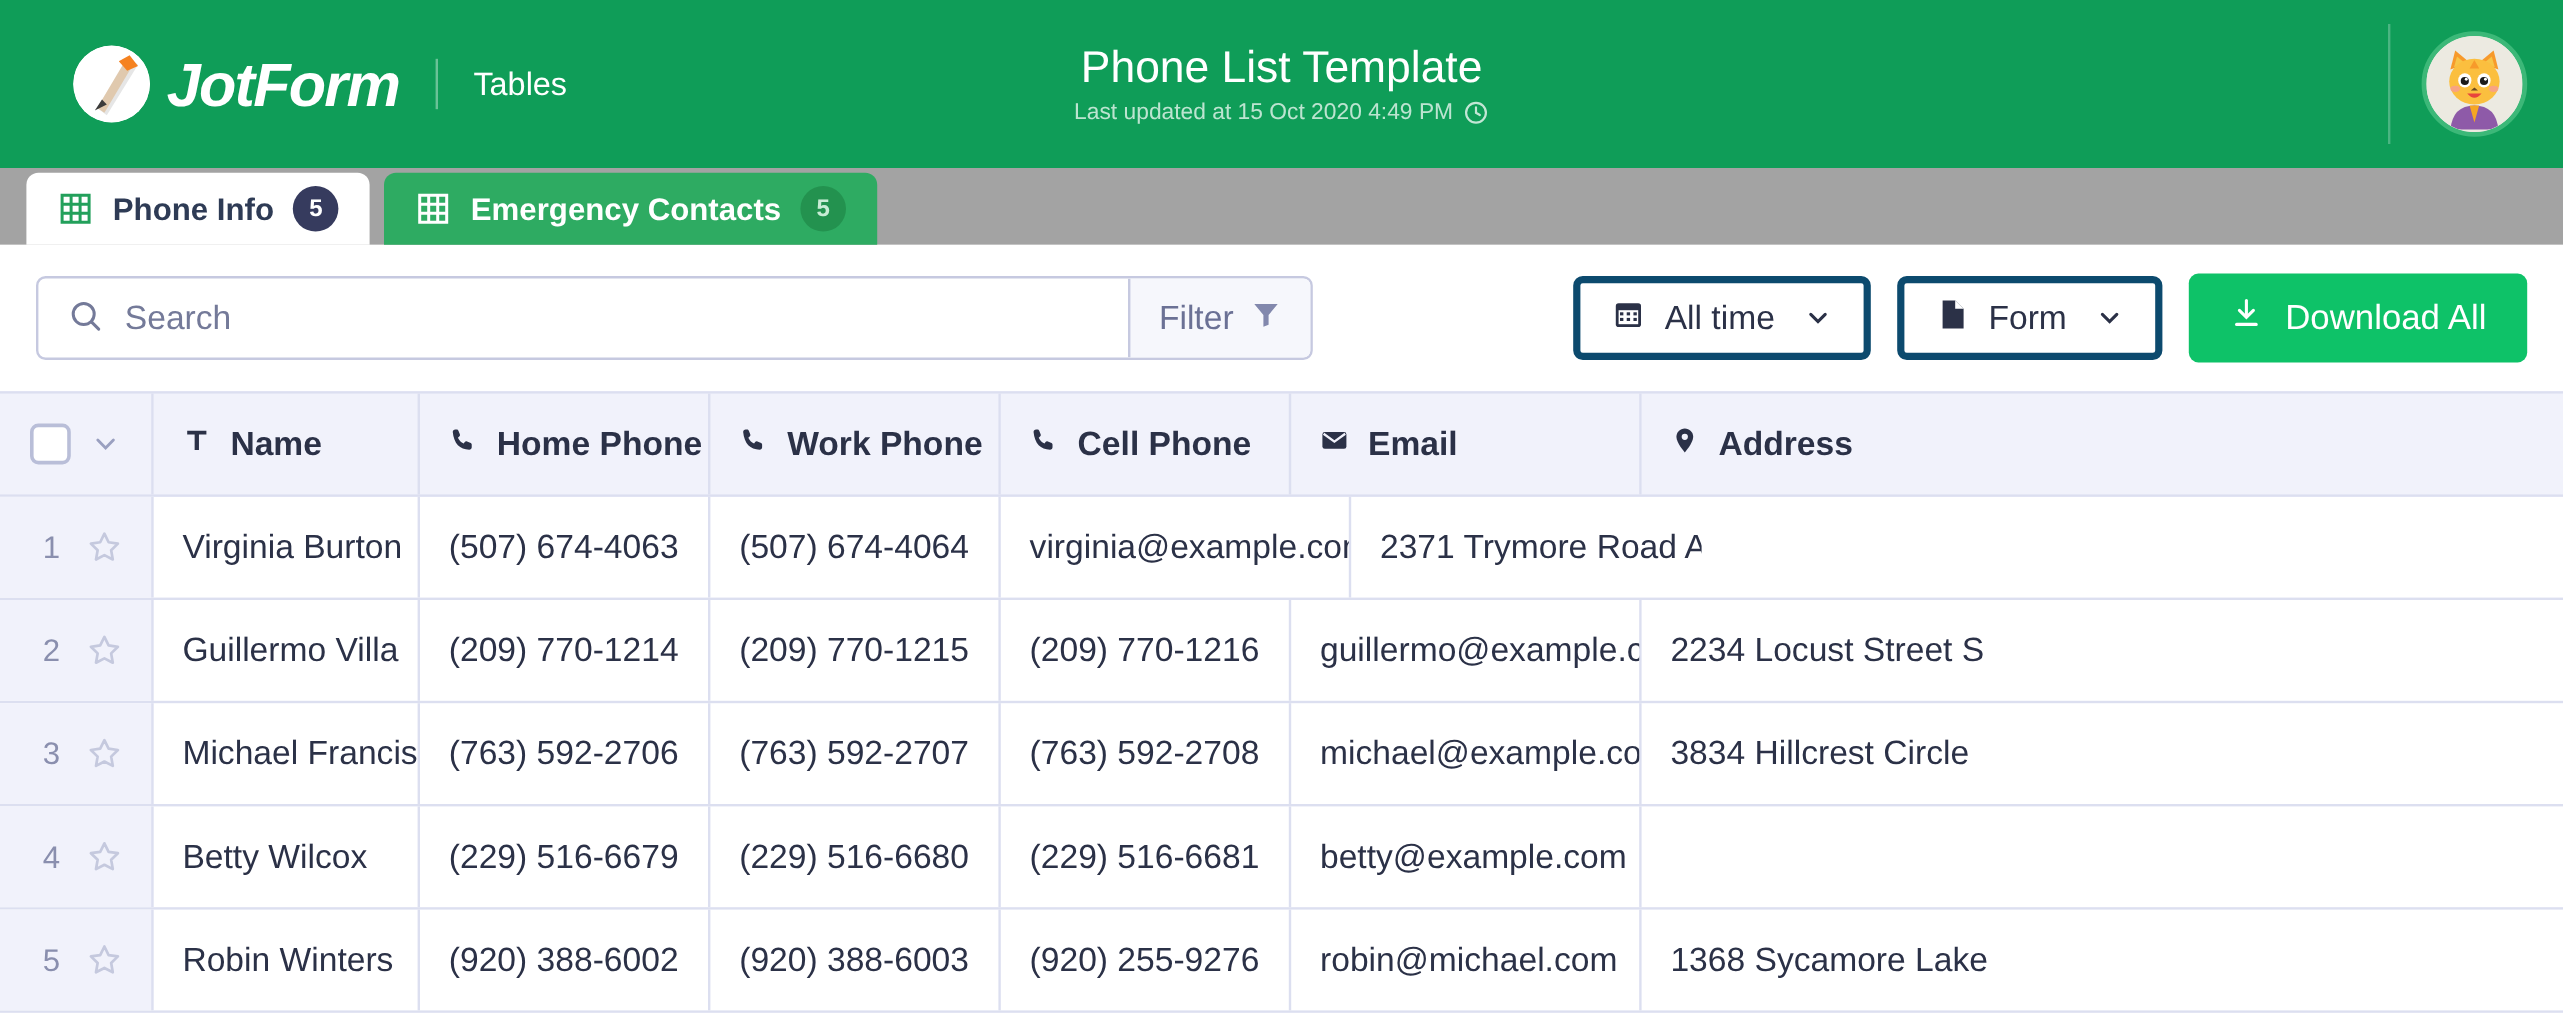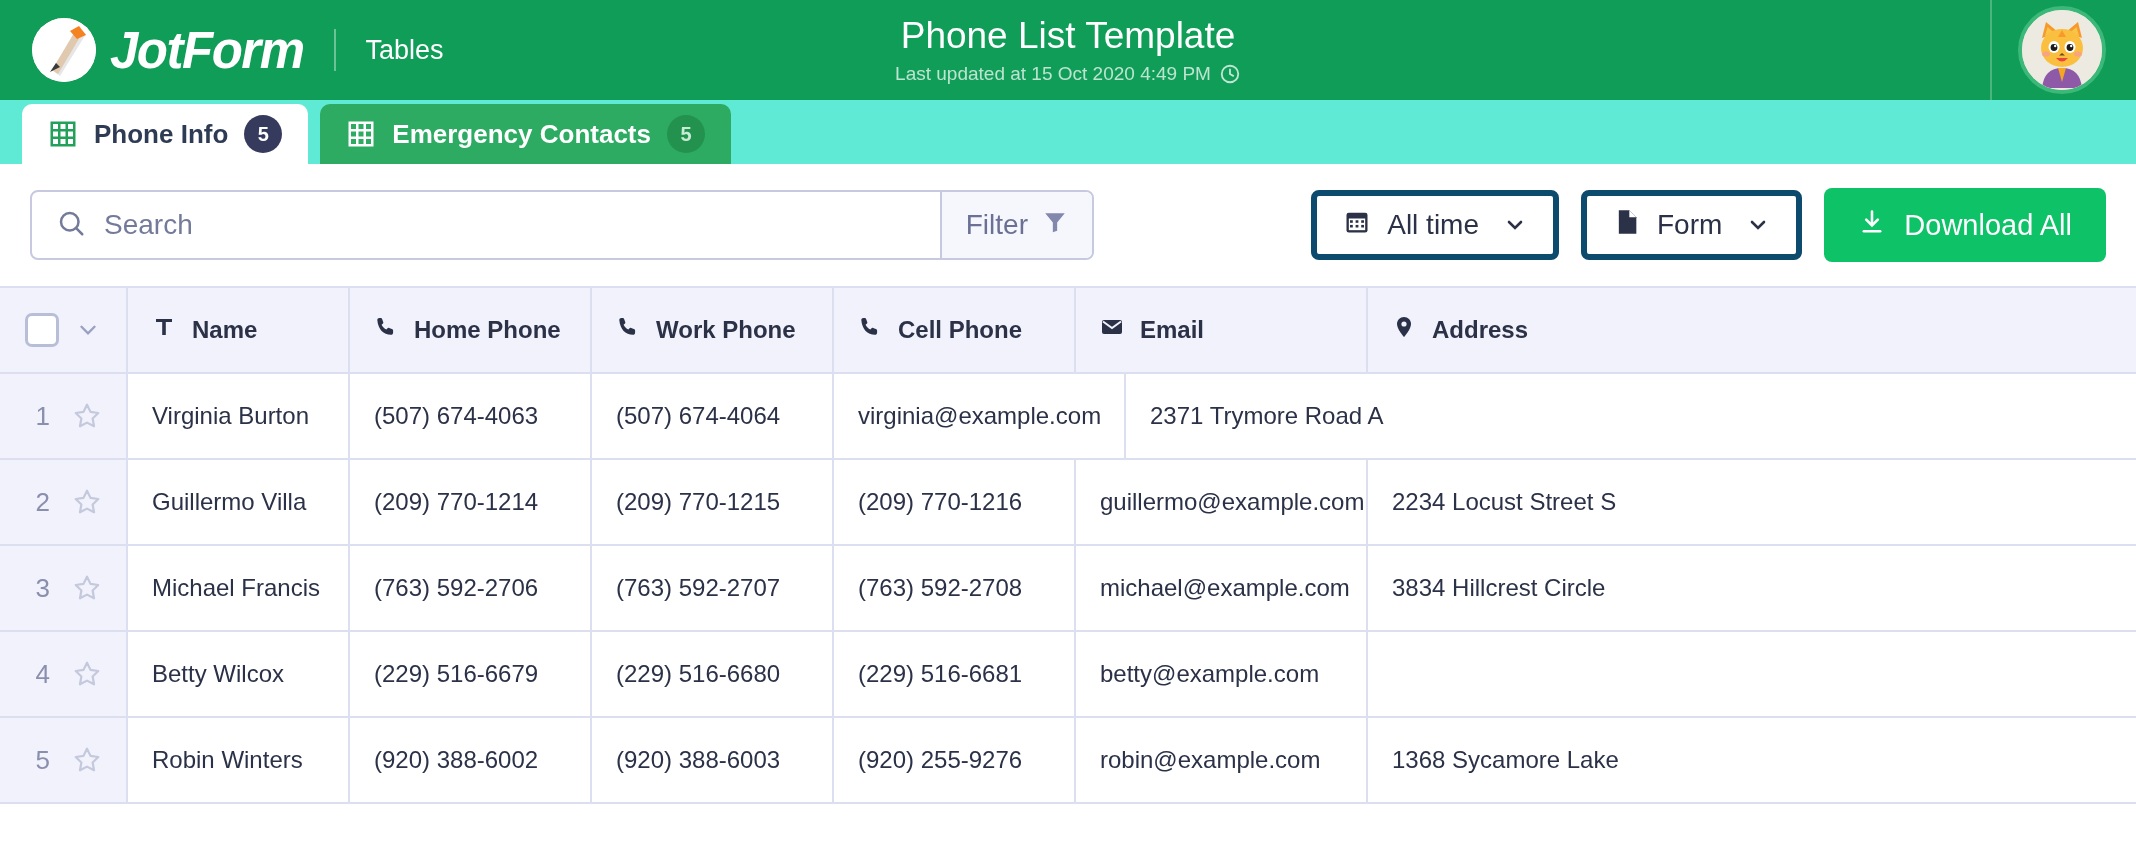--- a/index.html
+++ b/index.html
@@ -6,24 +6,25 @@
   html, body {
     width: 2136px; height: 852px;
     background: #fff;
     font-family: "Liberation Sans", sans-serif;
     overflow: hidden;
   }
 
   
   .header {
     position: relative;
-    height: 100px;
+    height: 140px;
     background: #0f9d58;
     display: flex;
     align-items: center;
+    padding-left: 29px;
   }
   .brand { display: flex; align-items: center; padding-left: 32px; flex: 0 0 auto; }
   .logo-mark {
     width: 64px; height: 64px; border-radius: 50%;
     background: #fff; position: relative; overflow: hidden;
     flex: 0 0 auto;
   }
   .logo-mark svg { position: absolute; left: 0; top: 0; }
   .logo-word {
     margin-left: 14px;
@@ -65,21 +66,21 @@
   }
   .avatar {
     width: 88px; height: 88px; border-radius: 50%;
     background: #eceae1;
     border: 4px solid #3cb878;
     overflow: hidden; position: relative;
   }
 
   
   .tabbar {
-    height: 64px; background: #5eead4;
+    height: 64px; background: #a3a3a3;
     display: flex; align-items: flex-end;
     padding-left: 22px; gap: 12px;
   }
   .tab {
     height: 60px;
     display: flex; align-items: center; gap: 16px;
     padding: 0 26px;
     border-radius: 10px 10px 0 0;
     font-size: 26px; font-weight: 700;
     cursor: pointer;
@@ -147,21 +148,21 @@
   .row {
     display: flex;
     border-bottom: 2px solid #dcdff0;
   }
   .head-row { background: #f1f2fb; border-top: 2px solid #dcdff0; }
   .cell {
     display: flex; align-items: center;
     height: 84px;
     padding: 0 24px;
     border-right: 2px solid #dcdff0;
-    font-size: 24px; color: #2b3147;
+    font-size: 28px; color: #2b3147;
     white-space: nowrap; overflow: hidden;
     flex: 0 0 auto;
   }
   .head-row .cell { font-weight: 700; gap: 16px; }
   .c-select { width: 128px; justify-content: center; gap: 22px; }
   .c-name { width: 222px; }
   .c-phone { width: 242px; }
   .c-email { width: 292px; }
   .c-addr { width: 292px; border-right: none; }
 
@@ -480,16 +481,16 @@
       <span class="star-btn">
         <svg width="30" height="30" viewBox="0 0 24 24" fill="none" stroke="#c5c9de" stroke-width="1.8" stroke-linejoin="round">
           <path d="M12 3l2.8 5.7 6.2.9-4.5 4.4 1.1 6.2-5.6-2.9-5.6 2.9 1.1-6.2L3 9.6l6.2-.9z"></path>
         </svg>
       </span>
     </div>
     <div class="cell c-name">Robin Winters</div>
     <div class="cell c-phone">(920) 388-6002</div>
     <div class="cell c-phone">(920) 388-6003</div>
     <div class="cell c-phone">(920) 255-9276</div>
-    <div class="cell c-email">robin@example.com</div>
+    <div class="cell c-email">robin@michael.com</div>
     <div class="cell c-addr">1368 Sycamore Lake</div>
   </div>
 </div>
 
 </body></html>

